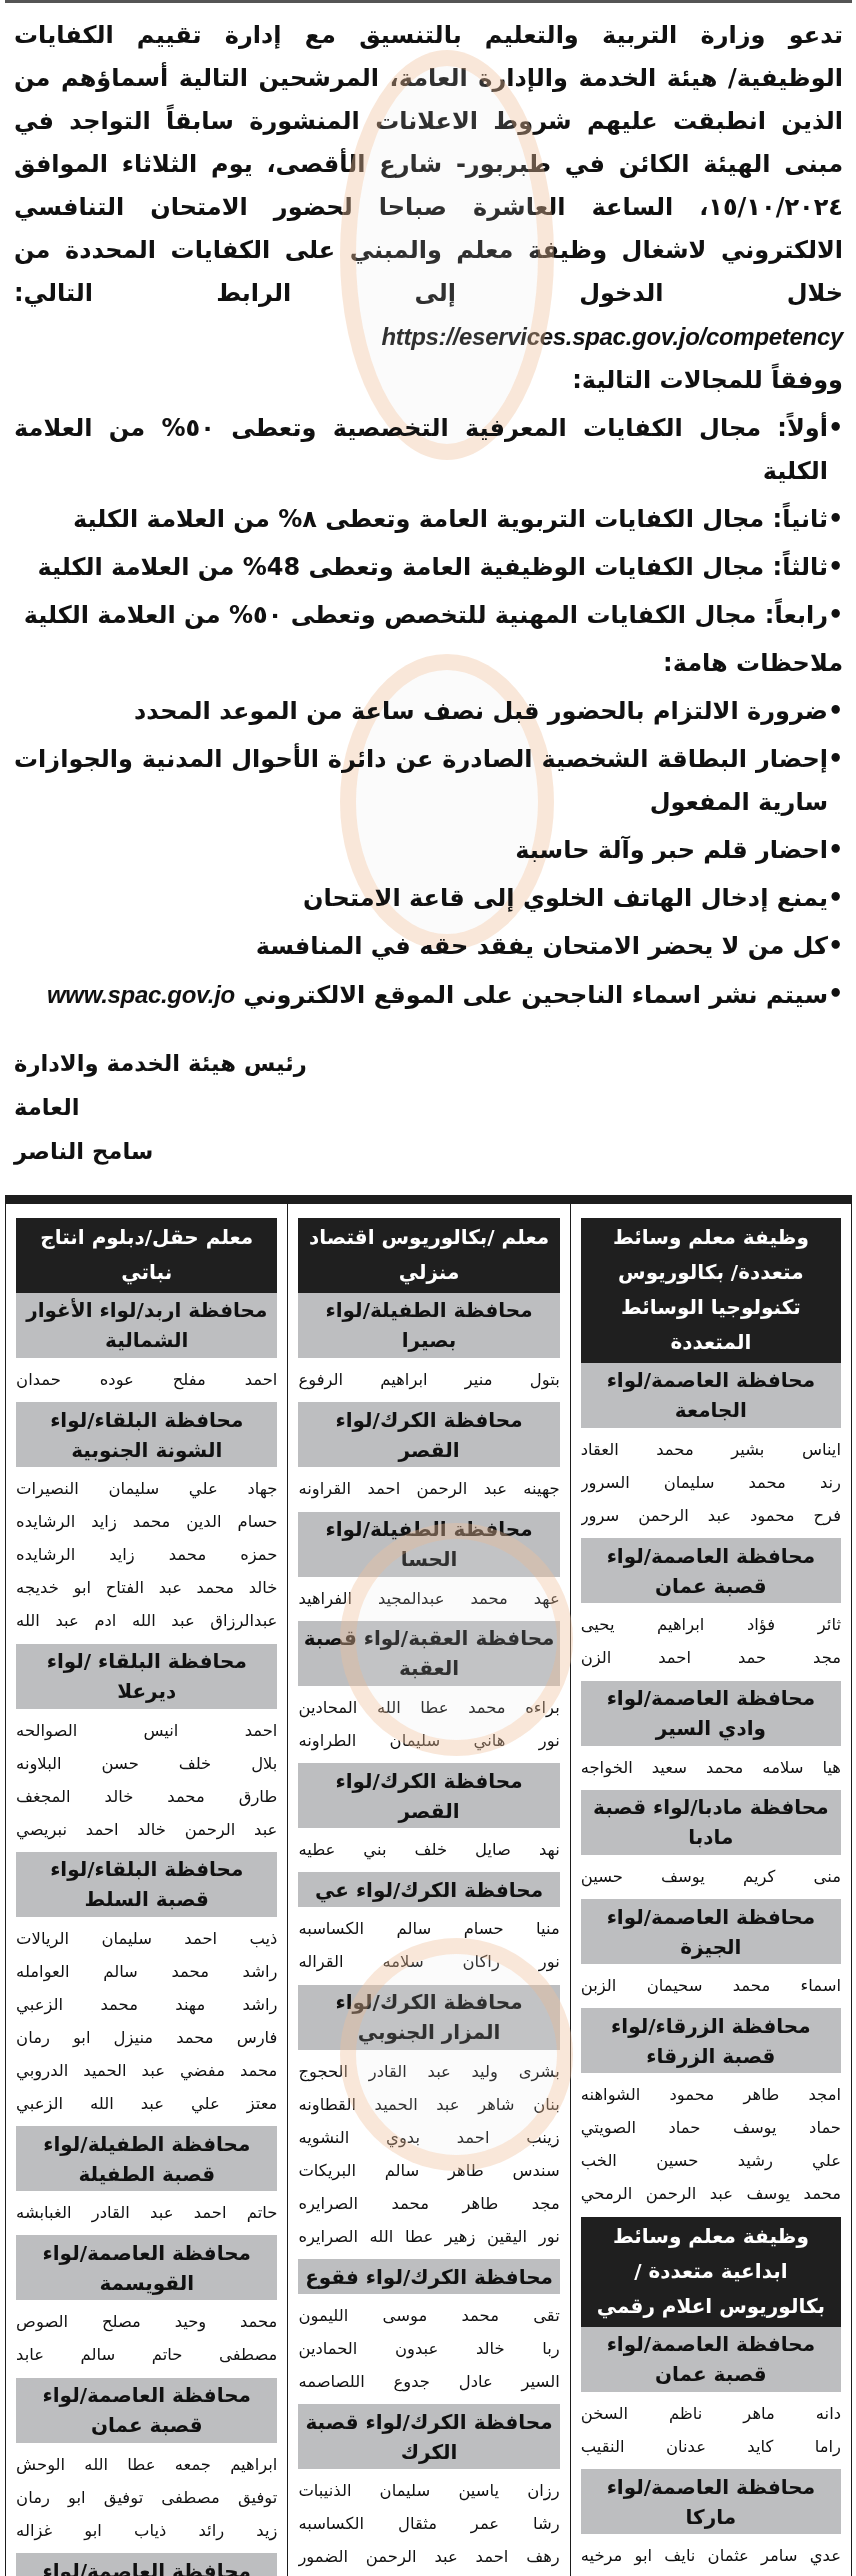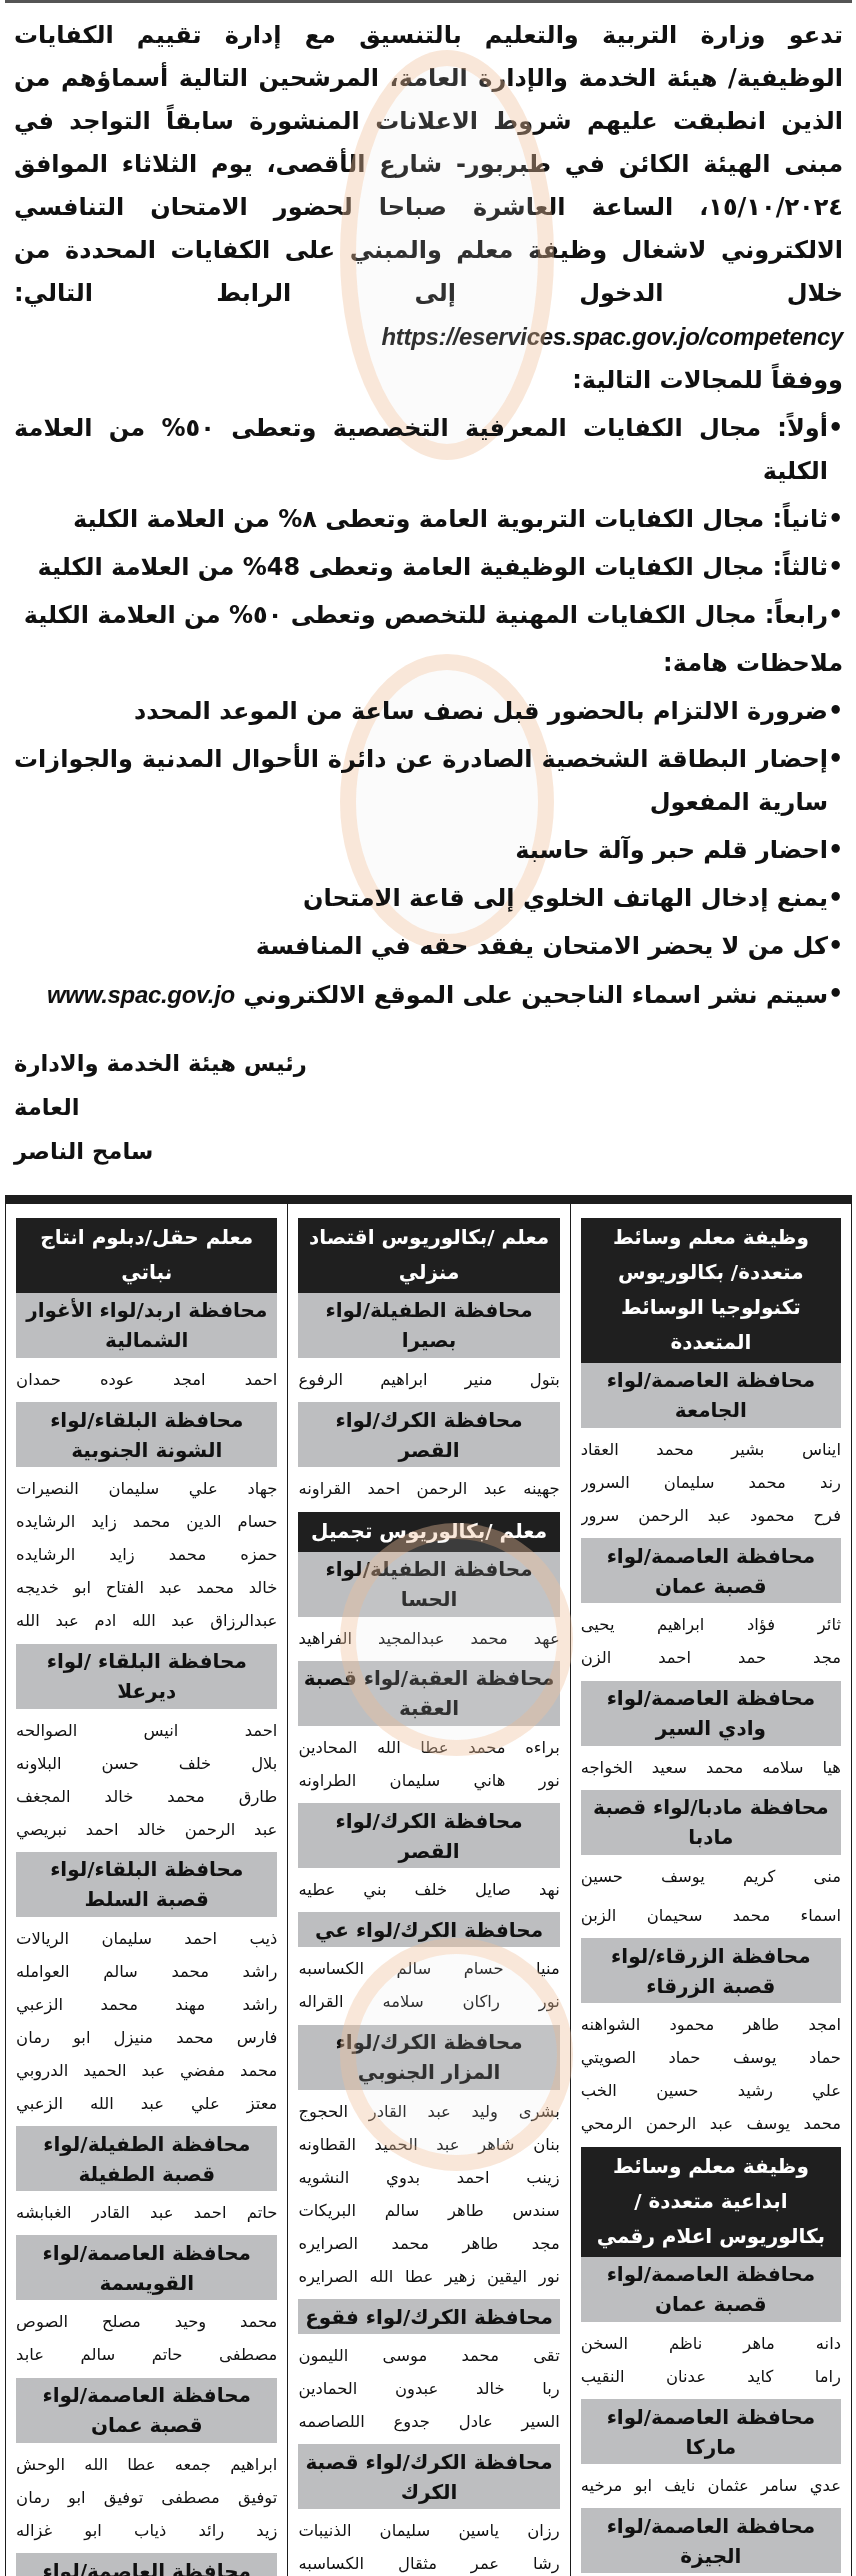--- a/index.html
+++ b/index.html
@@ -163,20 +163,21 @@
           <div class="name">هيا سلامه محمد سعيد الخواجه</div>
         </div>
       </div>
       <div class="block">
         <div class="gov-header">محافظة مادبا/لواء قصبة مادبا</div>
         <div class="names">
           <div class="name">منى كريم يوسف حسين</div>
         </div>
       </div>
       <div class="block">
+        <div class="gov-header">محافظة العاصمة/لواء الجيزة</div>
         <div class="names">
           <div class="name">اسماء محمد سحيمان الزبن</div>
         </div>
       </div>
       <div class="block">
         <div class="gov-header">محافظة الزرقاء/لواء قصبة الزرقاء</div>
         <div class="names">
           <div class="name">امجد طاهر محمود الشواهنه</div>
           <div class="name">حماد يوسف حماد الصويتي</div>
           <div class="name">علي رشيد حسين الخب</div>
@@ -209,21 +210,20 @@
           <div class="name">بتول منير ابراهيم الرفوع</div>
         </div>
       </div>
       <div class="block">
         <div class="gov-header">محافظة الكرك/لواء القصر</div>
         <div class="names">
           <div class="name">جهينه عبد الرحمن احمد القراونه</div>
         </div>
       </div>
       <div class="block">
-        <div class="job-header">معلم /بكالوريوس تجميل</div>
         <div class="gov-header">محافظة الطفيلة/لواء الحسا</div>
         <div class="names">
           <div class="name">عهد محمد عبدالمجيد الفراهيد</div>
         </div>
       </div>
       <div class="block">
         <div class="gov-header">محافظة العقبة/لواء قصبة العقبة</div>
         <div class="names">
           <div class="name">براءه محمد عطا الله المحادين</div>
           <div class="name">نور هاني سليمان الطراونه</div>
@@ -268,21 +268,21 @@
           <div class="name">رشا عمر مثقال الكساسبه</div>
           <div class="name">رهف احمد عبد الرحمن الضمور</div>
         </div>
       </div>
     </div>
     <div class="col">
       <div class="block">
         <div class="job-header">معلم حقل/دبلوم انتاج نباتي</div>
         <div class="gov-header">محافظة اربد/لواء الأغوار الشمالية</div>
         <div class="names">
-          <div class="name">احمد امجد عوده حمدان</div>
+          <div class="name">احمد مفلح عوده حمدان</div>
         </div>
       </div>
       <div class="block">
         <div class="gov-header">محافظة البلقاء/لواء الشونة الجنوبية</div>
         <div class="names">
           <div class="name">جهاد علي سليمان النصيرات</div>
           <div class="name">حسام الدين محمد زايد الرشايده</div>
           <div class="name">حمزه محمد زايد الرشايده</div>
           <div class="name">خالد محمد عبد الفتاح ابو خديجه</div>
           <div class="name">عبدالرزاق عبد الله ادم عبد الله</div>

